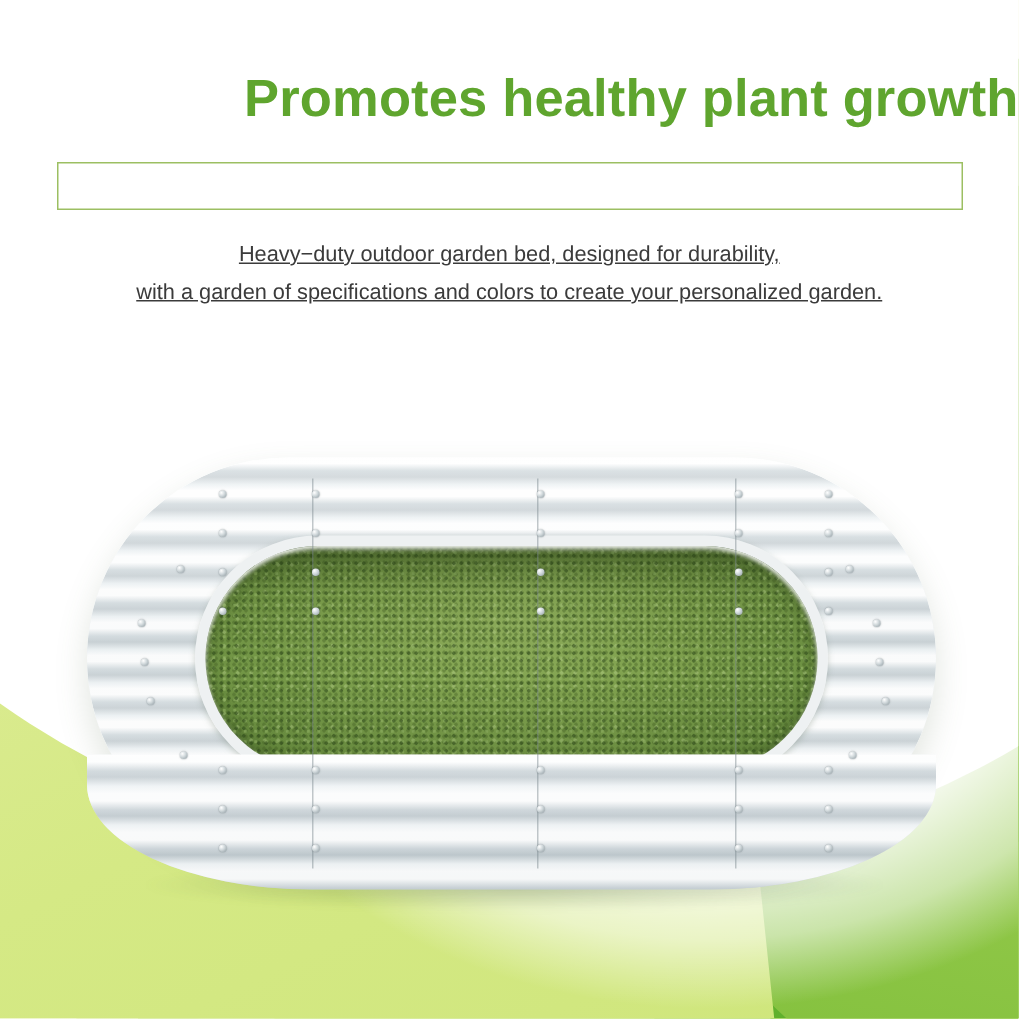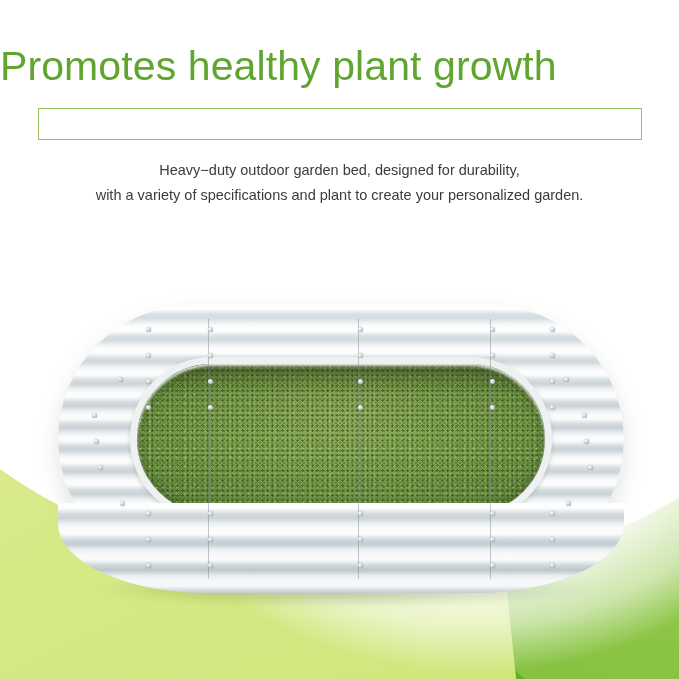--- a/index.html
+++ b/index.html
@@ -80,29 +80,29 @@
     position:absolute;left:-180px;top:-250px;width:1060px;height:830px;
     background:#ffffff;border-radius:0 0 58% 62%;
   }
 
   
   .frame{
     position:absolute;left:38px;top:108px;width:604px;height:32px;
     border:1px solid #9cbf62;box-sizing:border-box;background:transparent;
   }
   .headline{
-    position:absolute;left:0;right:0;top:50px;text-align:left;
-    color:#5fa52e;font-size:41px;line-height:32px;font-weight:normal;
+    position:absolute;left:0;right:0;top:50px;text-align:right;
+    color:#5fa52e;font-size:35px;line-height:32px;font-weight:bold;
     letter-spacing:.1px;white-space:nowrap;
   }
   .headline .l2{display:block;margin-top:3px;}
   .headline span.ln{display:block;}
   .sub{
     position:absolute;left:0;right:0;top:158px;text-align:center;
-    color:#3b3b3b;font-size:14.5px;line-height:25px;
+    color:#3b3b3b;font-size:14.5px;line-height:25px;text-decoration:underline;
   }
   .sub .s-line{display:block;}
 
   
   #bed{position:absolute;left:58px;top:305px;width:566px;height:300px;}
 
   .bed-body{
     position:absolute;left:0;top:0;width:566px;height:268px;
     border-radius:134px / 134px;
     background:
@@ -218,21 +218,21 @@
   <div class="white-swoosh"></div>
 
   <div class="frame"></div>
 
   <div class="headline">
     <span class="ln">Promotes healthy plant growth</span>
   </div>
 
   <div class="sub">
     <span class="s-line">Heavy−duty outdoor garden bed, designed for durability,</span>
-    <span class="s-line">with a variety of specifications and plant to create your personalized garden.</span>
+    <span class="s-line">with a garden of specifications and colors to create your personalized garden.</span>
   </div>
 
   <div id="bed">
     <div class="bed-shadow"></div>
 
     <div class="bed-body">
       <div class="ribs"></div>
     </div>
 
     <div class="cavity">

